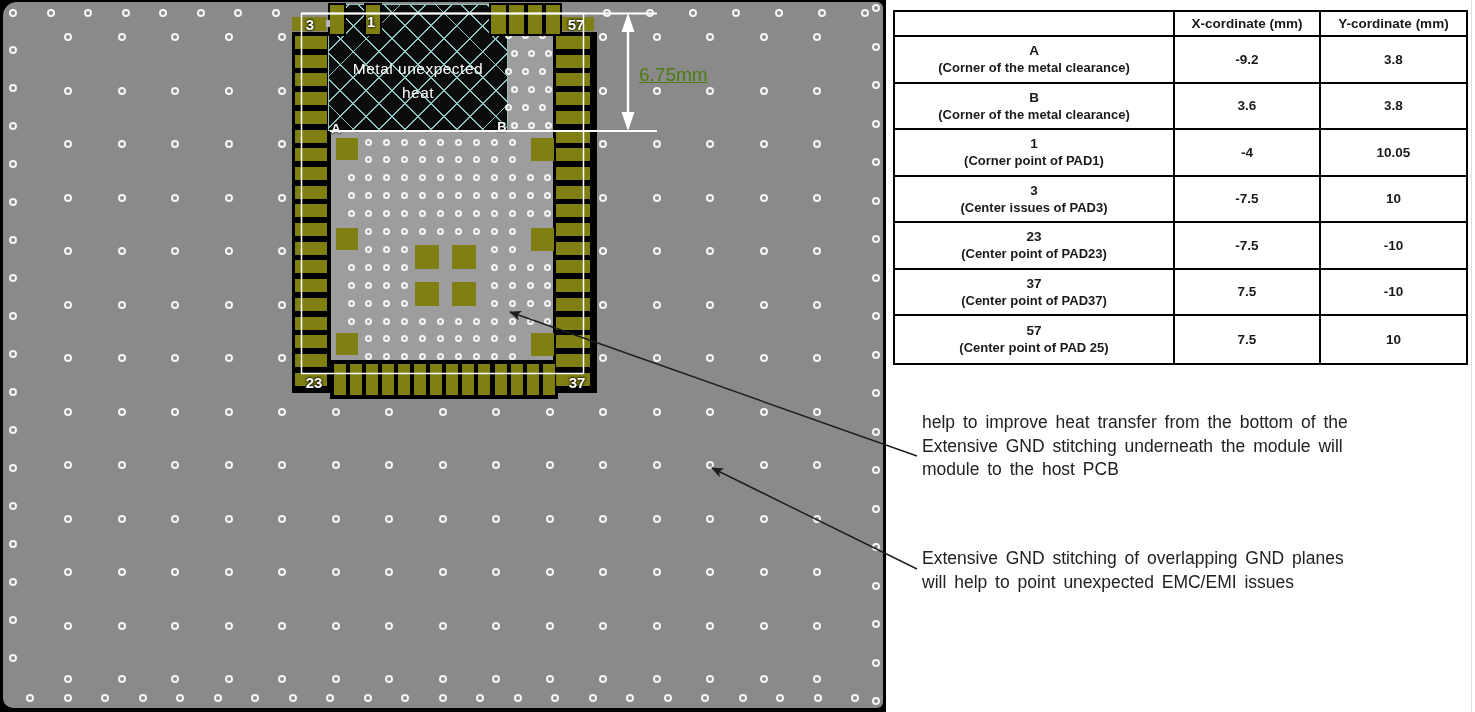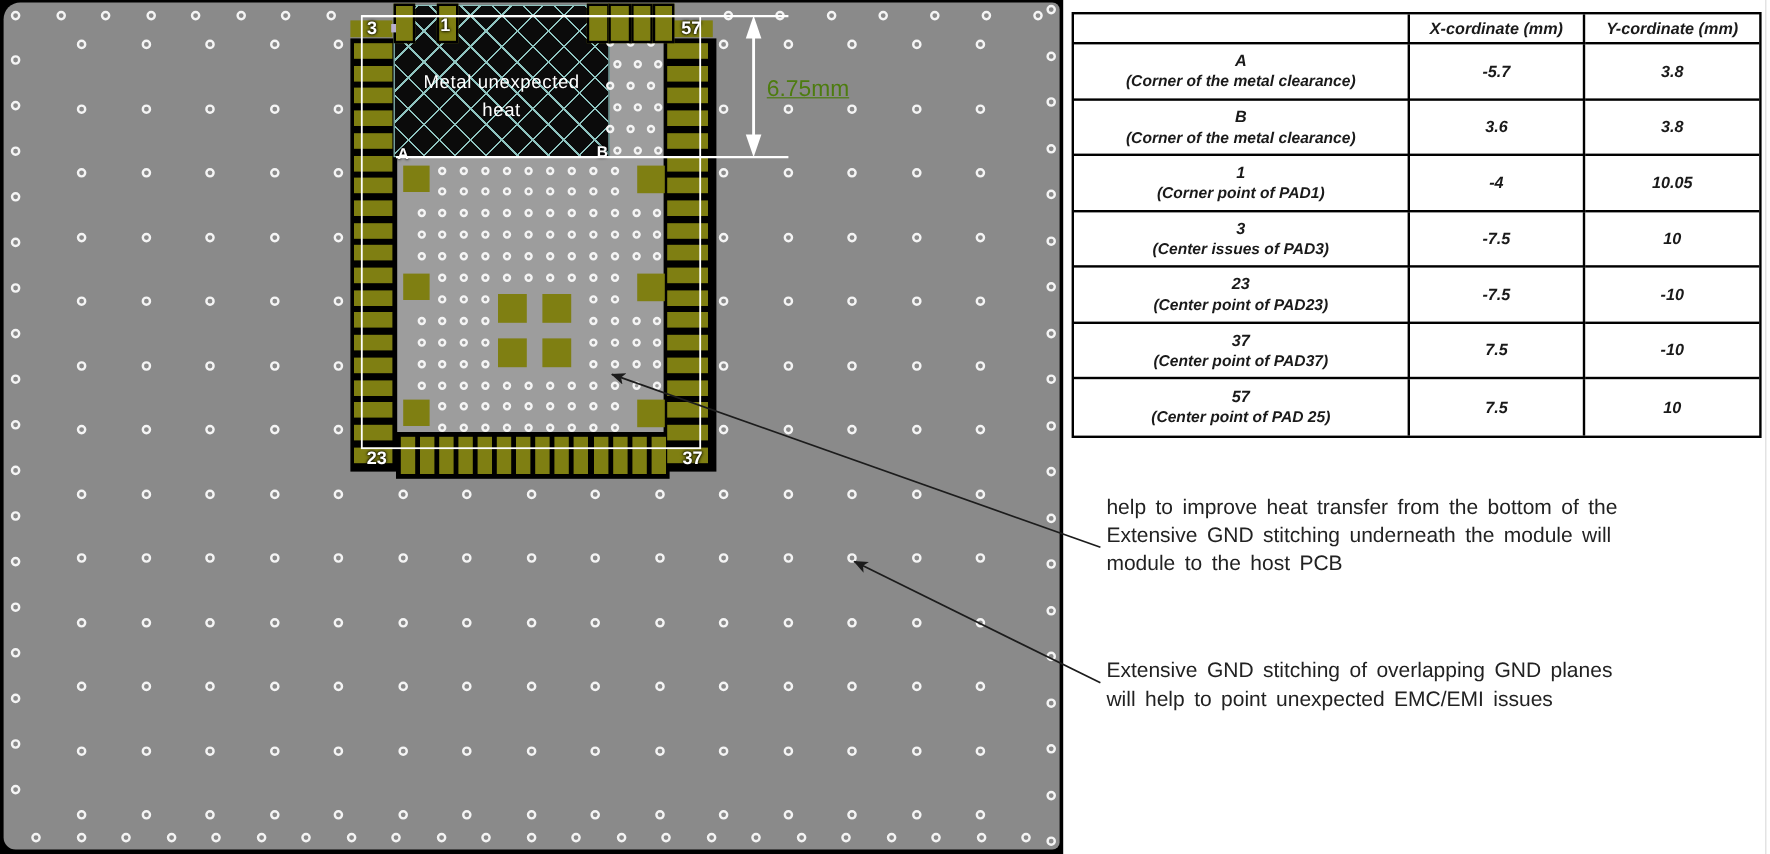--- a/index.html
+++ b/index.html
@@ -39,21 +39,21 @@
   .aline{stroke:var(--arrow);stroke-width:1.4;fill:none;}
   .ahead{fill:var(--arrow);}
 
   
   .coord-table{position:absolute;left:893px;top:10px;display:grid;
                grid-template-columns:280px 146px 145px;
                grid-template-rows:25px repeat(7,46.5px);
                border:2px solid var(--tborder);background:#fff;}
   .cell{border-right:2px solid var(--tborder);border-bottom:2px solid var(--tborder);
         display:flex;flex-direction:column;align-items:center;justify-content:center;
-        font-weight:bold;color:#1a1a1a;font-size:13.5px;text-align:center;font-style:italic;}
+        font-weight:bold;color:#1a1a1a;font-size:13.5px;text-align:center;}
   .cell.last-col{border-right:none;}
   .cell.last-row{border-bottom:none;}
   .cell .l1{line-height:17px;}
   .cell .l2{line-height:17px;font-size:13px;}
 
   
   .note{position:absolute;color:#222;font-size:17.5px;line-height:23.5px;word-spacing:3px;}
   .excel-gridline{position:absolute;left:1471px;top:0;width:1px;height:712px;background:#dcdcdc;}
 </style>
 </head>
@@ -568,21 +568,21 @@
       </div>
     <div class="cell last-col">
         <span>Y-cordinate (mm)</span>
       </div>
 
     <div class="cell">
         <span class="l1">A</span>
         <span class="l2">(Corner of the metal clearance)</span>
       </div>
     <div class="cell">
-        <span>-5.7</span>
+        <span>-9.2</span>
       </div>
     <div class="cell last-col">
         <span>3.8</span>
       </div>
 
     <div class="cell">
         <span class="l1">B</span>
         <span class="l2">(Corner of the metal clearance)</span>
       </div>
     <div class="cell">

